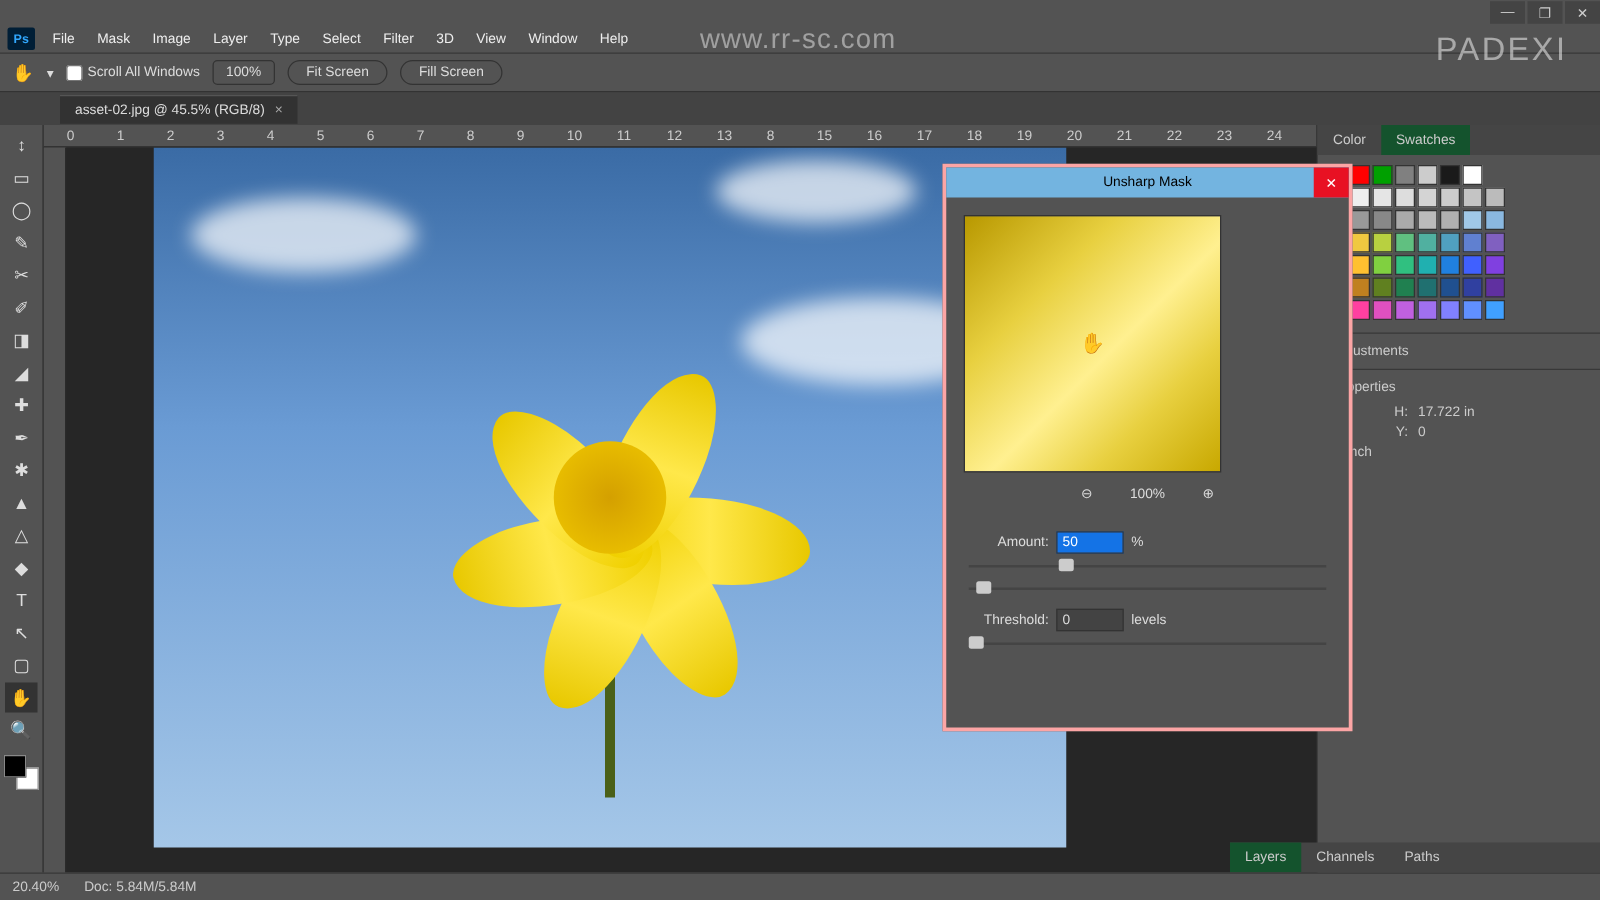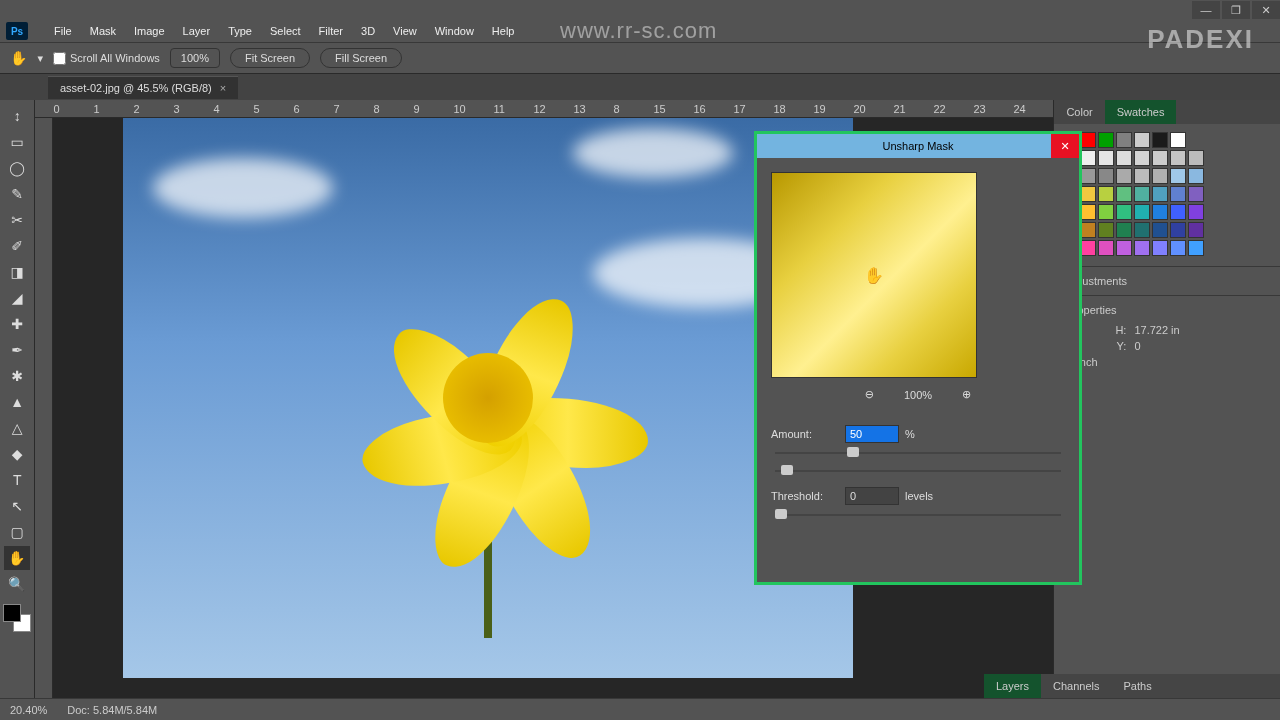--- a/index.html
+++ b/index.html
@@ -1,21 +1,21 @@
 <!DOCTYPE html>
 <html><head>
 <meta charset="utf-8">
 <style>
 * { margin: 0; padding: 0; box-sizing: border-box; font-family: "Segoe UI", Tahoma, sans-serif; font-size: 11px; }
 body { width: 1280px; height: 720px; background: #535353; overflow: hidden; position: relative; color: #ddd; }
 .titlebar { height: 20px; background: #535353; display: flex; justify-content: flex-end; align-items: center; }
 .win-controls { display: flex; gap: 2px; }
 .win-btn { width: 28px; height: 18px; background: #444; display: flex; align-items: center; justify-content: center; cursor: default; color: #ccc; }
 .menubar { height: 22px; background: #535353; display: flex; align-items: center; padding-left: 6px; gap: 2px; color: #eee; }
-.ps-logo { width: 22px; height: 18px; background: #001e36; color: #31a8ff; font-weight: bold; font-size: 10px; display: flex; align-items: center; justify-content: center; border-radius: 2px; margin-right: 16px; }
+.ps-logo { width: 22px; height: 18px; background: #001e36; color: #31a8ff; font-weight: bold; font-size: 10px; display: flex; align-items: center; justify-content: center; border-radius: 2px; margin-right: 4px; }
 .menu-item { padding: 3px 8px; cursor: default; }
 .optbar { height: 32px; background: #535353; display: flex; align-items: center; padding: 0 10px; gap: 10px; border-top: 1px solid #383838; border-bottom: 1px solid #2a2a2a; }
 .hand-icon-small { font-size: 14px; }
 .opt-check { display: flex; align-items: center; gap: 4px; }
 .opt-btn { border: 1px solid #333; border-radius: 10px; padding: 3px 14px; background: #535353; cursor: default; }
 .zoom-box { border: 1px solid #333; padding: 3px 10px; border-radius: 4px; min-width: 50px; text-align: center; }
 .doc-tab { height: 26px; background: #434343; display: flex; align-items: center; padding-left: 48px; }
 .tab { background: #323232; padding: 5px 12px; display: flex; align-items: center; gap: 8px; border-top: 1px solid #555; }
 .tab-close { color: #aaa; cursor: default; }
 .main { display: flex; height: 600px; }
@@ -44,44 +44,44 @@
 .panel-tabs { display: flex; background: #454545; }
 .ptab { padding: 6px 12px; color: #ccc; cursor: default; }
 .ptab.active { background: #14532d; }
 .swatches-body { padding: 8px; }
 .sw-row { display: flex; gap: 2px; margin-bottom: 2px; }
 .sw { width: 16px; height: 16px; border: 1px solid #333; cursor: default; }
 .panel-section { border-top: 1px solid #383838; padding: 8px 12px; color: #ccc; }
 .prop-row { display: flex; gap: 8px; margin: 4px 0; font-size: 10px; }
 .statusbar { position: absolute; bottom: 0; left: 0; right: 0; height: 22px; background: #535353; border-top: 1px solid #383838; display: flex; align-items: center; padding: 0 10px; gap: 20px; color: #ccc; font-size: 10px; }
 
-.dialog { position: absolute; top: 131px; left: 754px; width: 328px; height: 454px; background: #535353; border: 3px solid #22c55e; }
+.dialog { position: absolute; top: 131px; left: 754px; width: 328px; height: 454px; background: #535353; border: 3px solid #fca5a5; }
 .dlg-title { height: 24px; background: #73b4e0; color: #000; display: flex; align-items: center; justify-content: center; position: relative; font-size: 12px; }
 .dlg-close { position: absolute; right: 0; top: 0; width: 28px; height: 24px; background: #e81123; color: #fff; display: flex; align-items: center; justify-content: center; cursor: default; }
 .dlg-body { padding: 14px; display: flex; gap: 12px; }
 .dlg-left { flex: 1; }
 .preview-img { width: 206px; height: 206px; background: linear-gradient(135deg, #b89800 0%, #e8d040 30%, #fff090 55%, #e8d040 75%, #c8a800 100%); border: 1px solid #333; position: relative; display:flex; align-items:center; justify-content:center; }
 .hand-cursor { font-size: 16px; color:#000; }
 .zoom-row { display: flex; justify-content: center; align-items: center; gap: 30px; margin-top: 10px; color: #ddd; }
 .dlg-right { width: 70px; display: flex; flex-direction: column; gap: 8px; align-items: center; }
 .dlg-btn { width: 64px; padding: 4px; background: #535353; border: 1px solid #777; border-radius: 12px; text-align: center; cursor: default; }
 .dlg-btn.primary { border-color: #aaa; }
 .prev-check { display: flex; align-items: center; gap: 4px; margin-top: 4px; }
 .params { padding: 0 14px; }
 .param-row { display: flex; align-items: center; gap: 6px; margin: 10px 0 4px; justify-content: flex-start; }
-.param-label { width: 68px; color: #ddd; }
+.param-label { width: 68px; text-align: right; color: #ddd; }
 .param-input { width: 54px; background: #434343; border: 1px solid #333; padding: 2px 4px; color: #ddd; }
 .param-input.hl { background: #1473e6; color: #fff; }
 .param-unit { color: #ddd; }
 .slider { height: 12px; position: relative; margin: 0 4px 6px; }
 .slider-track { position: absolute; top: 5px; left: 0; right: 0; height: 2px; background: #444; }
 .slider-thumb { position: absolute; top: 0; width: 12px; height: 10px; background: #ccc; border-radius: 2px; cursor: default; }
 .bottom-tabs { position: absolute; bottom: 22px; right: 0; width: 296px; background: #454545; display: flex; }
 .watermark { position: absolute; top: 18px; left: 560px; font-size: 22px; color: rgba(255,255,255,0.45); font-weight: normal; letter-spacing: 1px; }
-.brand { position: absolute; top: 24px; right: 26px; font-size: 26px; color: rgba(255,255,255,0.5); font-weight: 700; letter-spacing: 2px; }
+.brand { position: absolute; top: 24px; right: 26px; font-size: 26px; color: rgba(255,255,255,0.5); font-weight: 400; letter-spacing: 2px; }
 </style>
 </head>
 <body>
 
 <div class="titlebar">
   <div class="win-controls">
     <div class="win-btn">—</div>
     <div class="win-btn">❐</div>
     <div class="win-btn">✕</div>
   </div>

